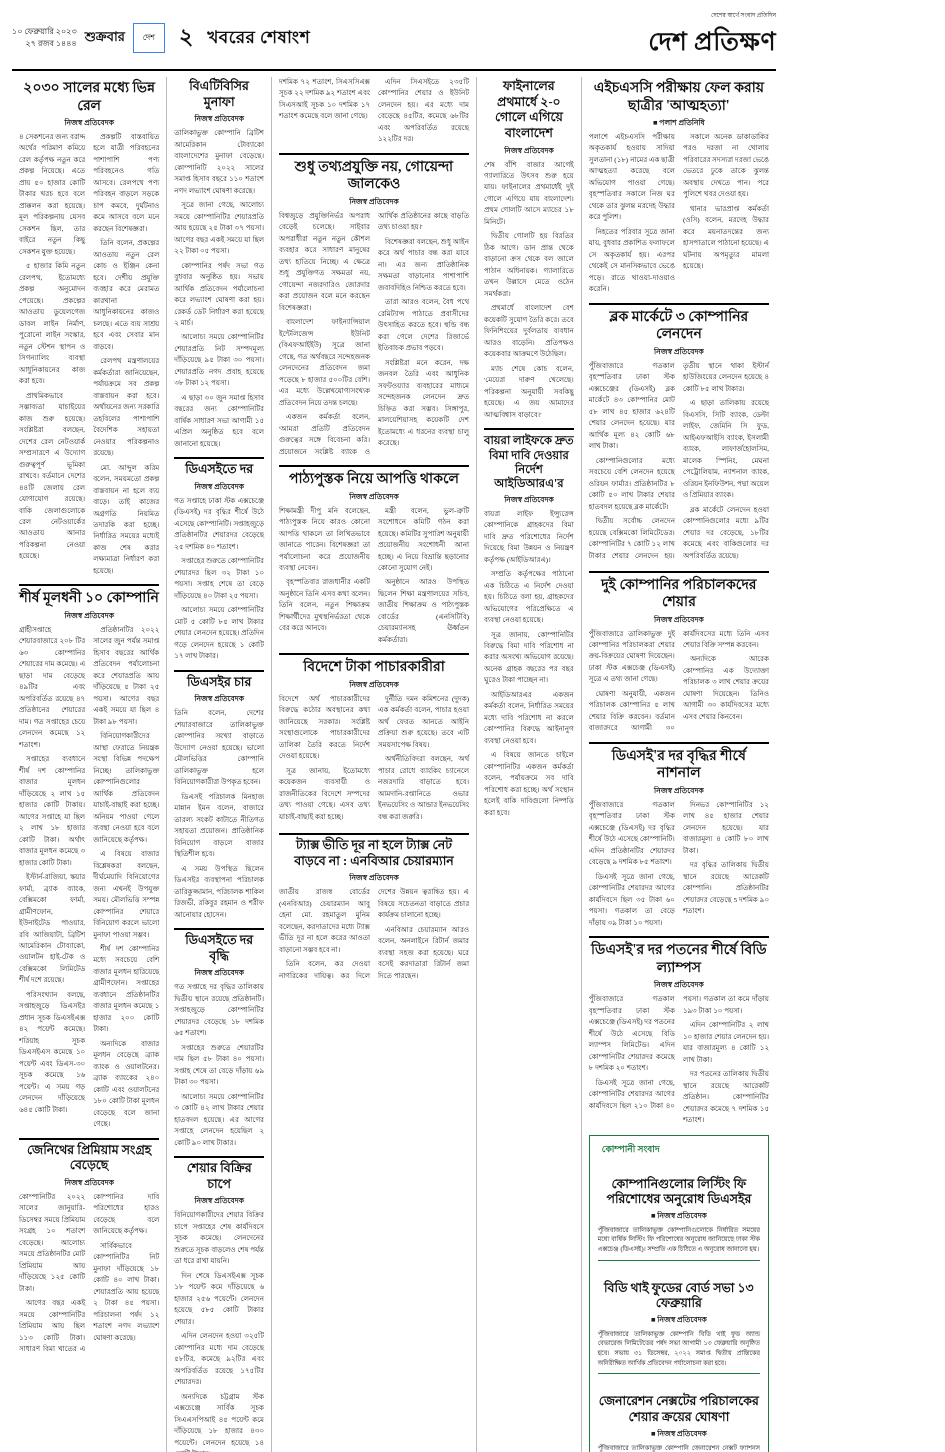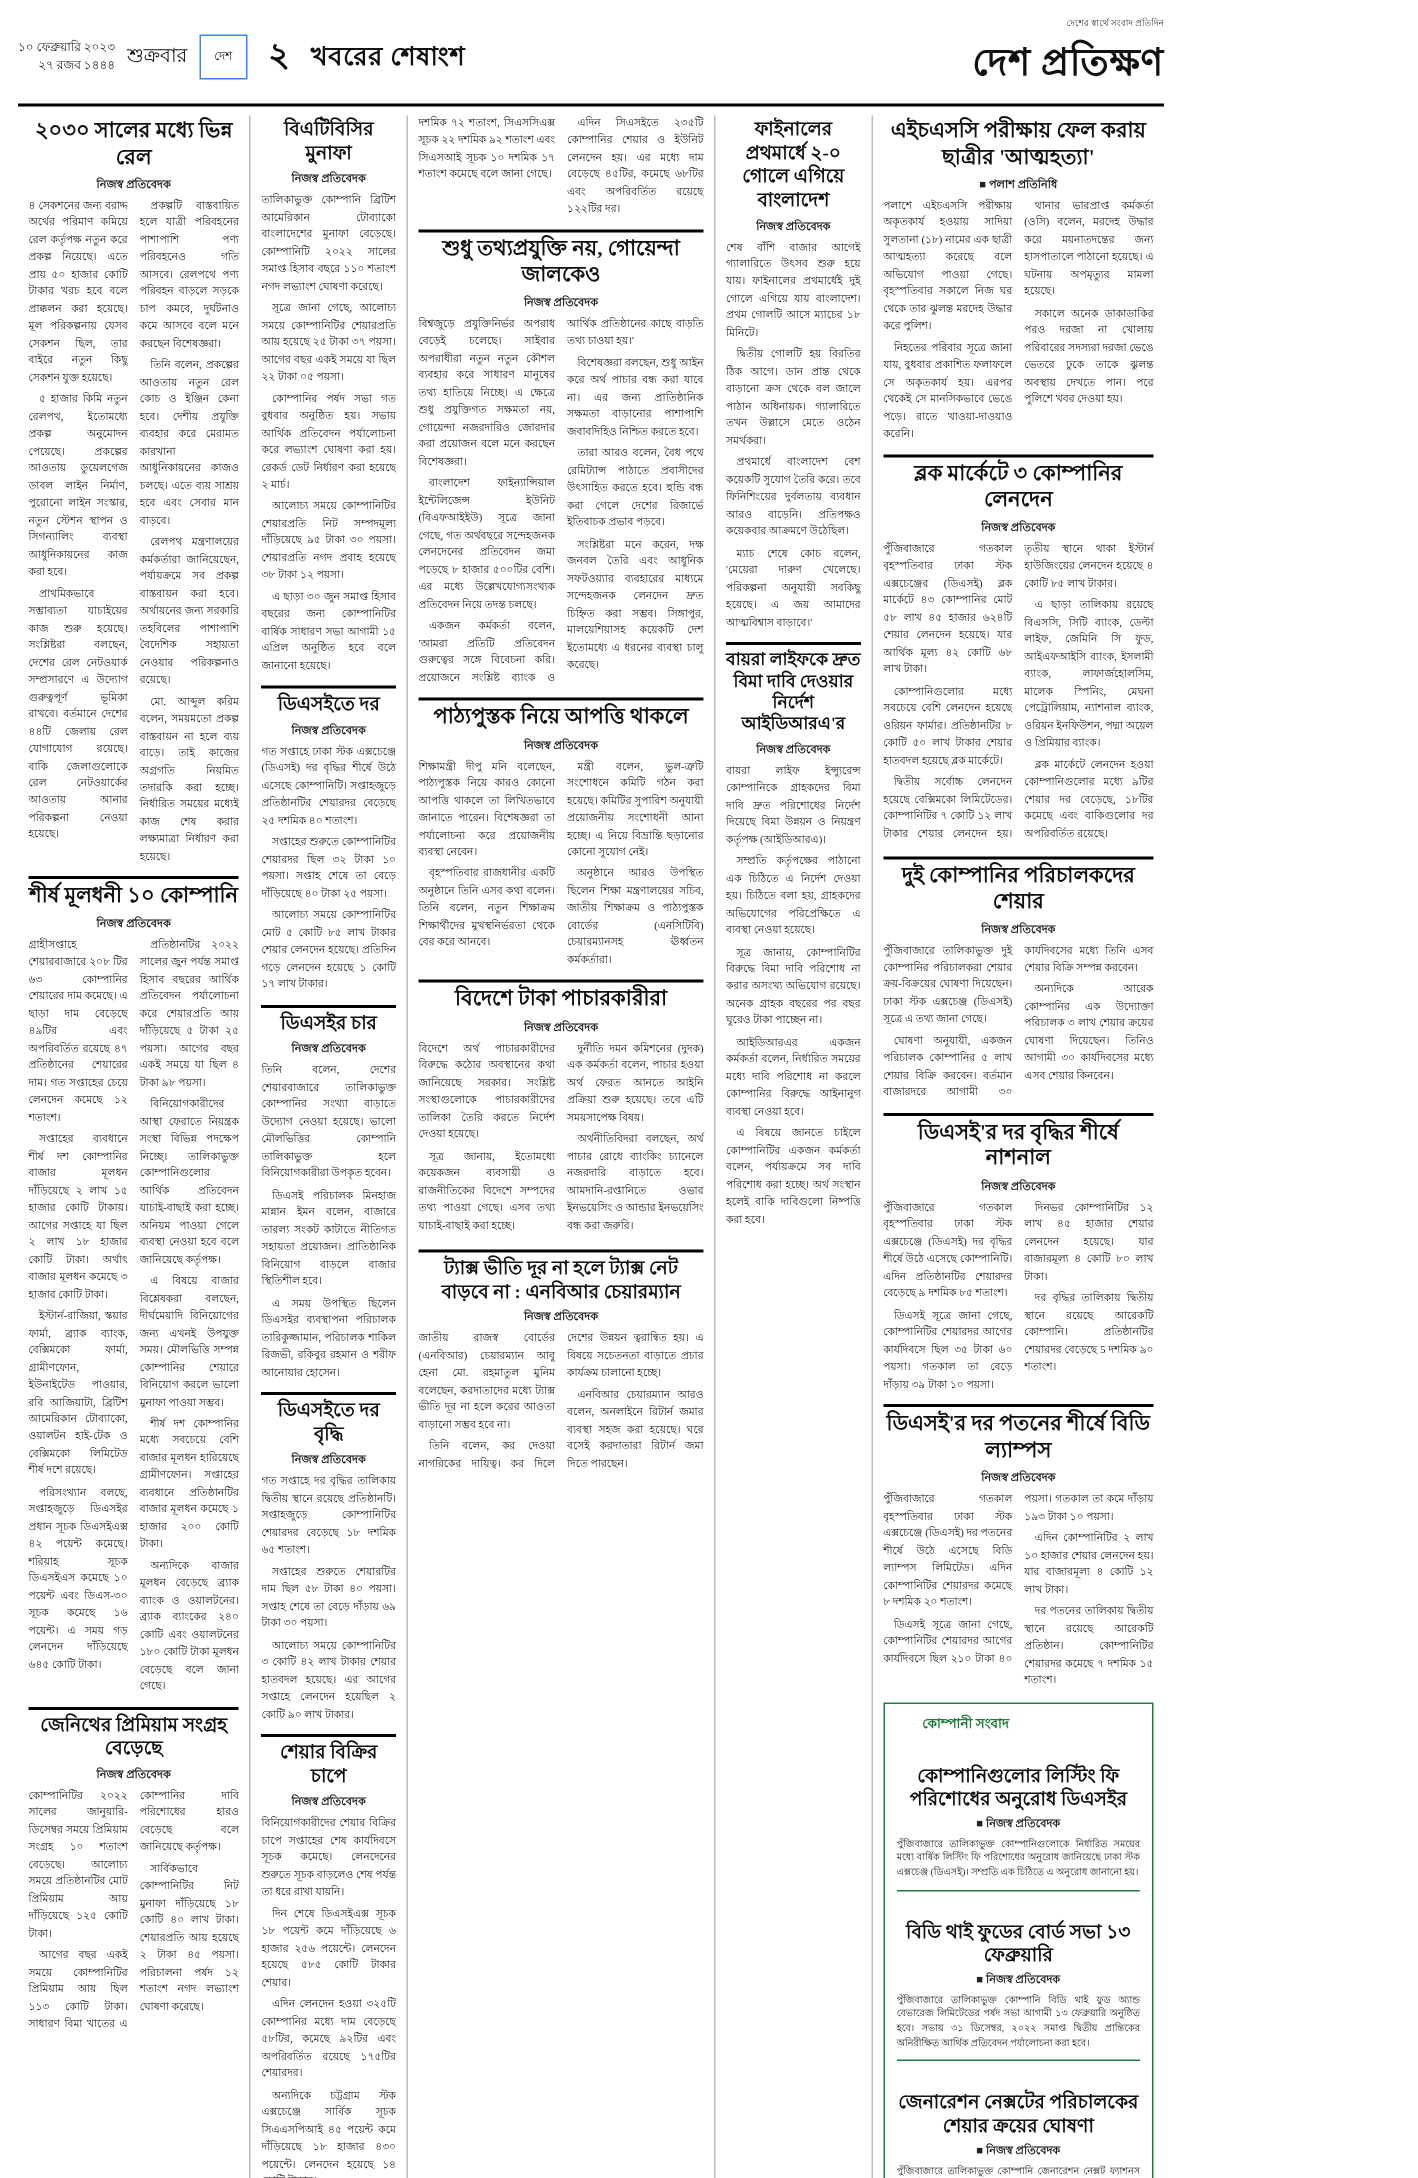--- a/index.html
+++ b/index.html
@@ -2,21 +2,21 @@
 <html><head>
 <meta charset="utf-8">
 <style>
   html,body{margin:0;padding:0;background:#fff;}
   body{width:945px;height:1452px;font-family:"Liberation Serif",serif;color:#111;}
   .page{width:788px;height:1452px;position:relative;box-sizing:border-box;padding:10px 12px;border-radius:27px;}
   
   .masthead{display:flex;align-items:center;justify-content:space-between;border-bottom:2px solid #000;padding-bottom:4px;}
   .mh-left{display:flex;align-items:center;gap:8px;}
   .mh-dates{font-size:8px;line-height:1.5;text-align:right;color:#222;}
-  .mh-day{font-size:13px;font-weight:normal;}
+  .mh-day{font-size:13px;font-weight:bold;}
   .mh-logo-box{width:30px;height:28px;border:1px solid #3b82f6;display:flex;align-items:center;justify-content:center;font-size:8px;line-height:1;text-align:center;}
   .mh-pageno{font-size:22px;font-weight:bold;margin:0 6px;}
   .mh-section{font-size:17px;font-weight:bold;letter-spacing:.5px;}
   .mh-right{text-align:right;}
   .mh-tagline{font-size:6px;color:#333;margin-bottom:1px;}
   .mh-title{font-size:25px;font-weight:bold;letter-spacing:.5px;margin-left:40px;}
   
   .grid{display:flex;gap:0;margin-top:6px;height:1380px;}
   .col{padding:0 7px;box-sizing:border-box;}
   .col + .col{border-left:1px solid #bbb;}
@@ -29,21 +29,21 @@
   h2.hl.sm{font-size:12.5px;}
   h2.hl.xs{font-size:11.5px;}
   .byline{font-size:7.5px;text-align:center;font-weight:bold;margin-bottom:3px;color:#222;}
   .body{font-size:7.1px;line-height:1.62;text-align:justify;color:#1a1a1a;hyphens:auto;word-break:break-word;}
   .body p{margin:0 0 3px;text-indent:7px;}
   .body p.first{text-indent:0;}
   .two{column-count:2;column-gap:8px;column-rule:none;}
   .headsep{border-top:2px solid #000;margin:7px 0 3px;}
   
   .greenbox{border:1px solid #1f7a3f;padding:6px 8px;margin-top:8px;}
-  .greenbox h3{color:#1f7a3f;font-size:9px;font-weight:bold;margin:0 17px 4px;text-align:left;}
+  .greenbox h3{color:#1f7a3f;font-size:9px;font-weight:bold;margin:0 4px 4px;text-align:left;}
   .greenbox h2{font-size:12.5px;font-weight:bold;text-align:center;margin:20px 0 2px;line-height:1.25;}
   .gsep{border-top:1px solid #1f7a3f;margin:6px 0 4px;}
   .tiny{font-size:6.4px;line-height:1.5;}
 </style>
 </head>
 <body>
 
 <div class="page">
 
   <div class="masthead">
@@ -223,22 +223,22 @@
         <p>এ বিষয়ে জানতে চাইলে কোম্পানিটির একজন কর্মকর্তা বলেন, পর্যায়ক্রমে সব দাবি পরিশোধ করা হচ্ছে। অর্থ সংস্থান হলেই বাকি দাবিগুলো নিষ্পত্তি করা হবে।</p>
       </div>
     </div>
 
     <div class="col c5">
       <h2 class="hl">এইচএসসি পরীক্ষায় ফেল করায় ছাত্রীর 'আত্মহত্যা'</h2>
       <div class="byline">■ পলাশ প্রতিনিধি</div>
       <div class="body two">
         <p class="first">পলাশে এইচএসসি পরীক্ষায় অকৃতকার্য হওয়ায় সাদিয়া সুলতানা (১৮) নামের এক ছাত্রী আত্মহত্যা করেছে বলে অভিযোগ পাওয়া গেছে। বৃহস্পতিবার সকালে নিজ ঘর থেকে তার ঝুলন্ত মরদেহ উদ্ধার করে পুলিশ।</p>
         <p>নিহতের পরিবার সূত্রে জানা যায়, বুধবার প্রকাশিত ফলাফলে সে অকৃতকার্য হয়। এরপর থেকেই সে মানসিকভাবে ভেঙে পড়ে। রাতে খাওয়া-দাওয়াও করেনি।</p>
+        <p>সকালে অনেক ডাকাডাকির পরও দরজা না খোলায় পরিবারের সদস্যরা দরজা ভেঙে ভেতরে ঢুকে তাকে ঝুলন্ত অবস্থায় দেখতে পান। পরে পুলিশে খবর দেওয়া হয়।</p>
         <p>থানার ভারপ্রাপ্ত কর্মকর্তা (ওসি) বলেন, মরদেহ উদ্ধার করে ময়নাতদন্তের জন্য হাসপাতালে পাঠানো হয়েছে। এ ঘটনায় অপমৃত্যুর মামলা হয়েছে।</p>
-        <p>সকালে অনেক ডাকাডাকির পরও দরজা না খোলায় পরিবারের সদস্যরা দরজা ভেঙে ভেতরে ঢুকে তাকে ঝুলন্ত অবস্থায় দেখতে পান। পরে পুলিশে খবর দেওয়া হয়।</p>
       </div>
 
       <div class="headsep"></div>
       <h2 class="hl">ব্লক মার্কেটে ৩ কোম্পানির লেনদেন</h2>
       <div class="byline">নিজস্ব প্রতিবেদক</div>
       <div class="body two">
         <p class="first">পুঁজিবাজারে গতকাল বৃহস্পতিবার ঢাকা স্টক এক্সচেঞ্জের (ডিএসই) ব্লক মার্কেটে ৪৩ কোম্পানির মোট ৫৮ লাখ ৪৫ হাজার ৬২৪টি শেয়ার লেনদেন হয়েছে। যার আর্থিক মূল্য ৪২ কোটি ৬৮ লাখ টাকা।</p>
         <p>কোম্পানিগুলোর মধ্যে সবচেয়ে বেশি লেনদেন হয়েছে ওরিয়ন ফার্মার। প্রতিষ্ঠানটির ৮ কোটি ৫০ লাখ টাকার শেয়ার হাতবদল হয়েছে ব্লক মার্কেটে।</p>
         <p>দ্বিতীয় সর্বোচ্চ লেনদেন হয়েছে বেক্সিমকো লিমিটেডের। কোম্পানিটির ৭ কোটি ১২ লাখ টাকার শেয়ার লেনদেন হয়। তৃতীয় স্থানে থাকা ইস্টার্ন হাউজিংয়ের লেনদেন হয়েছে ৪ কোটি ৮৫ লাখ টাকার।</p>
         <p>এ ছাড়া তালিকায় রয়েছে বিএসসি, সিটি ব্যাংক, ডেল্টা লাইফ, জেমিনি সি ফুড, আইএফআইসি ব্যাংক, ইসলামী ব্যাংক, লাফার্জহোলসিম, মালেক স্পিনিং, মেঘনা পেট্রোলিয়াম, ন্যাশনাল ব্যাংক, ওরিয়ন ইনফিউশন, পদ্মা অয়েল ও প্রিমিয়ার ব্যাংক।</p>

